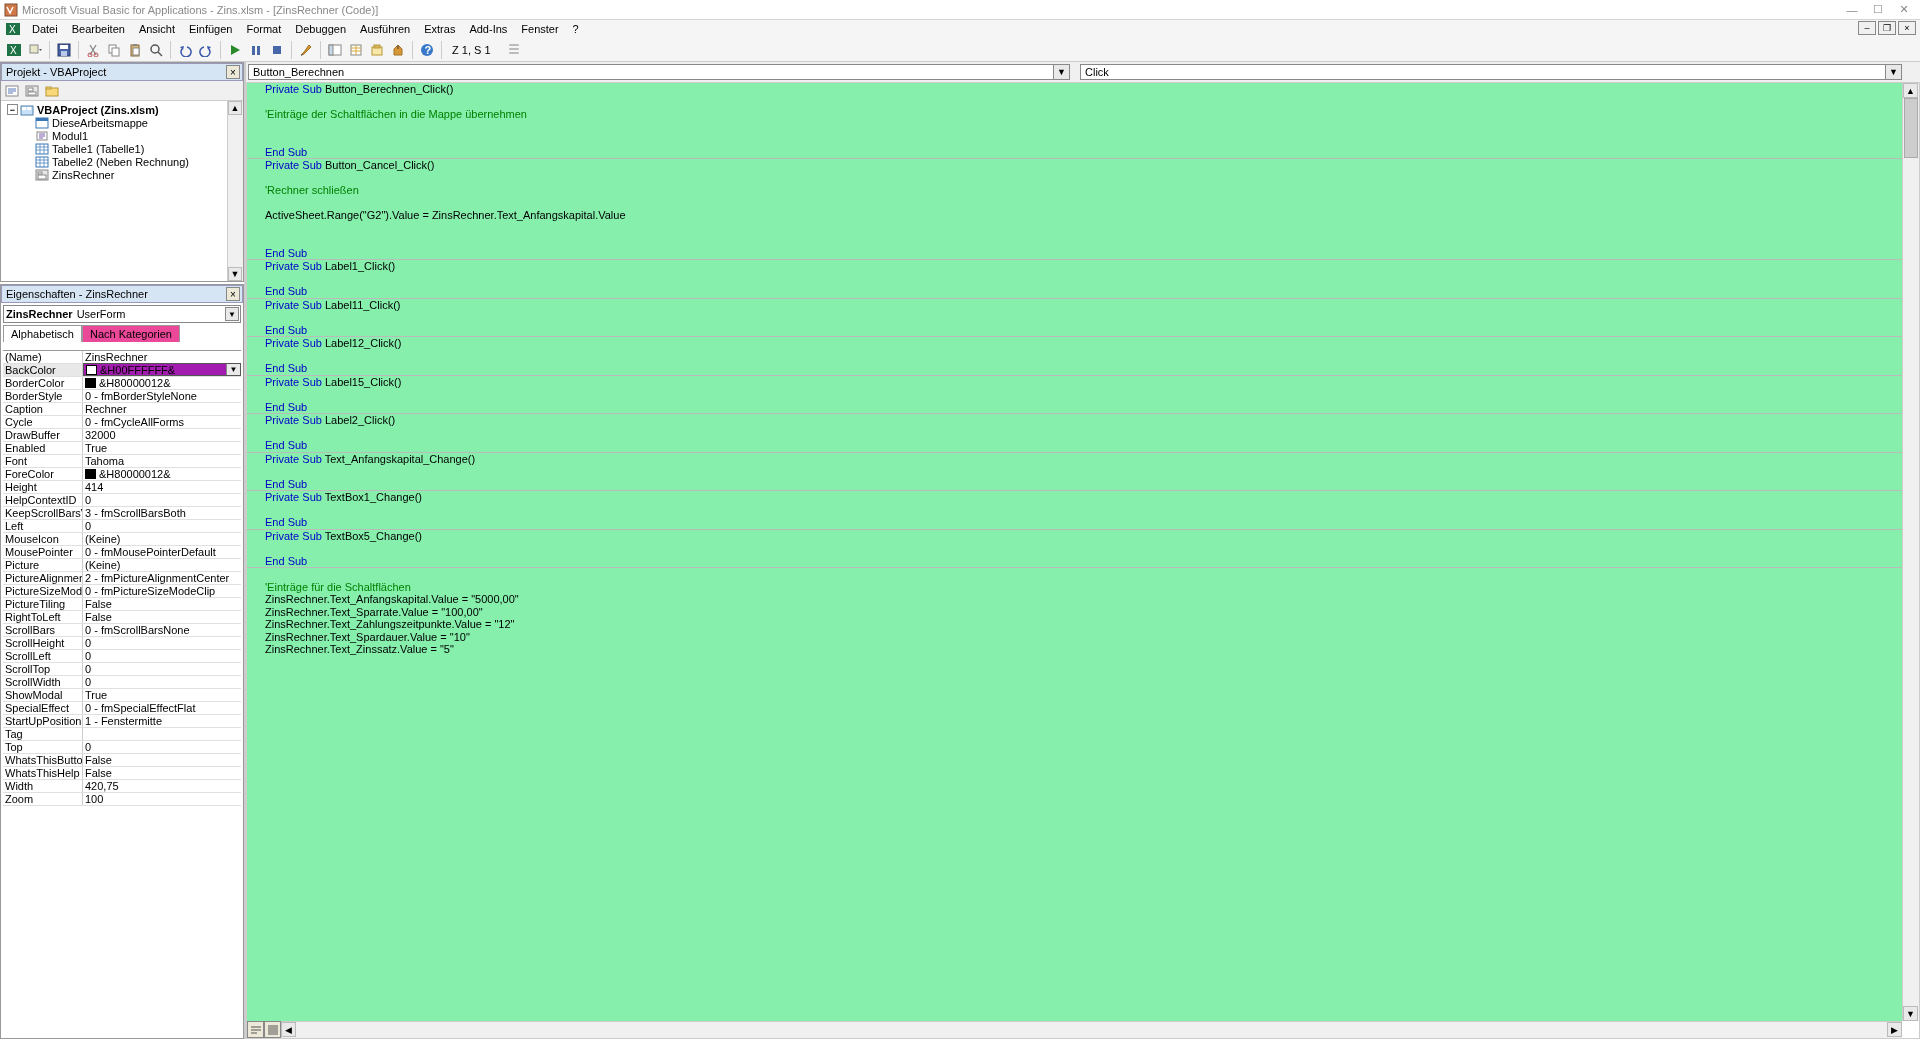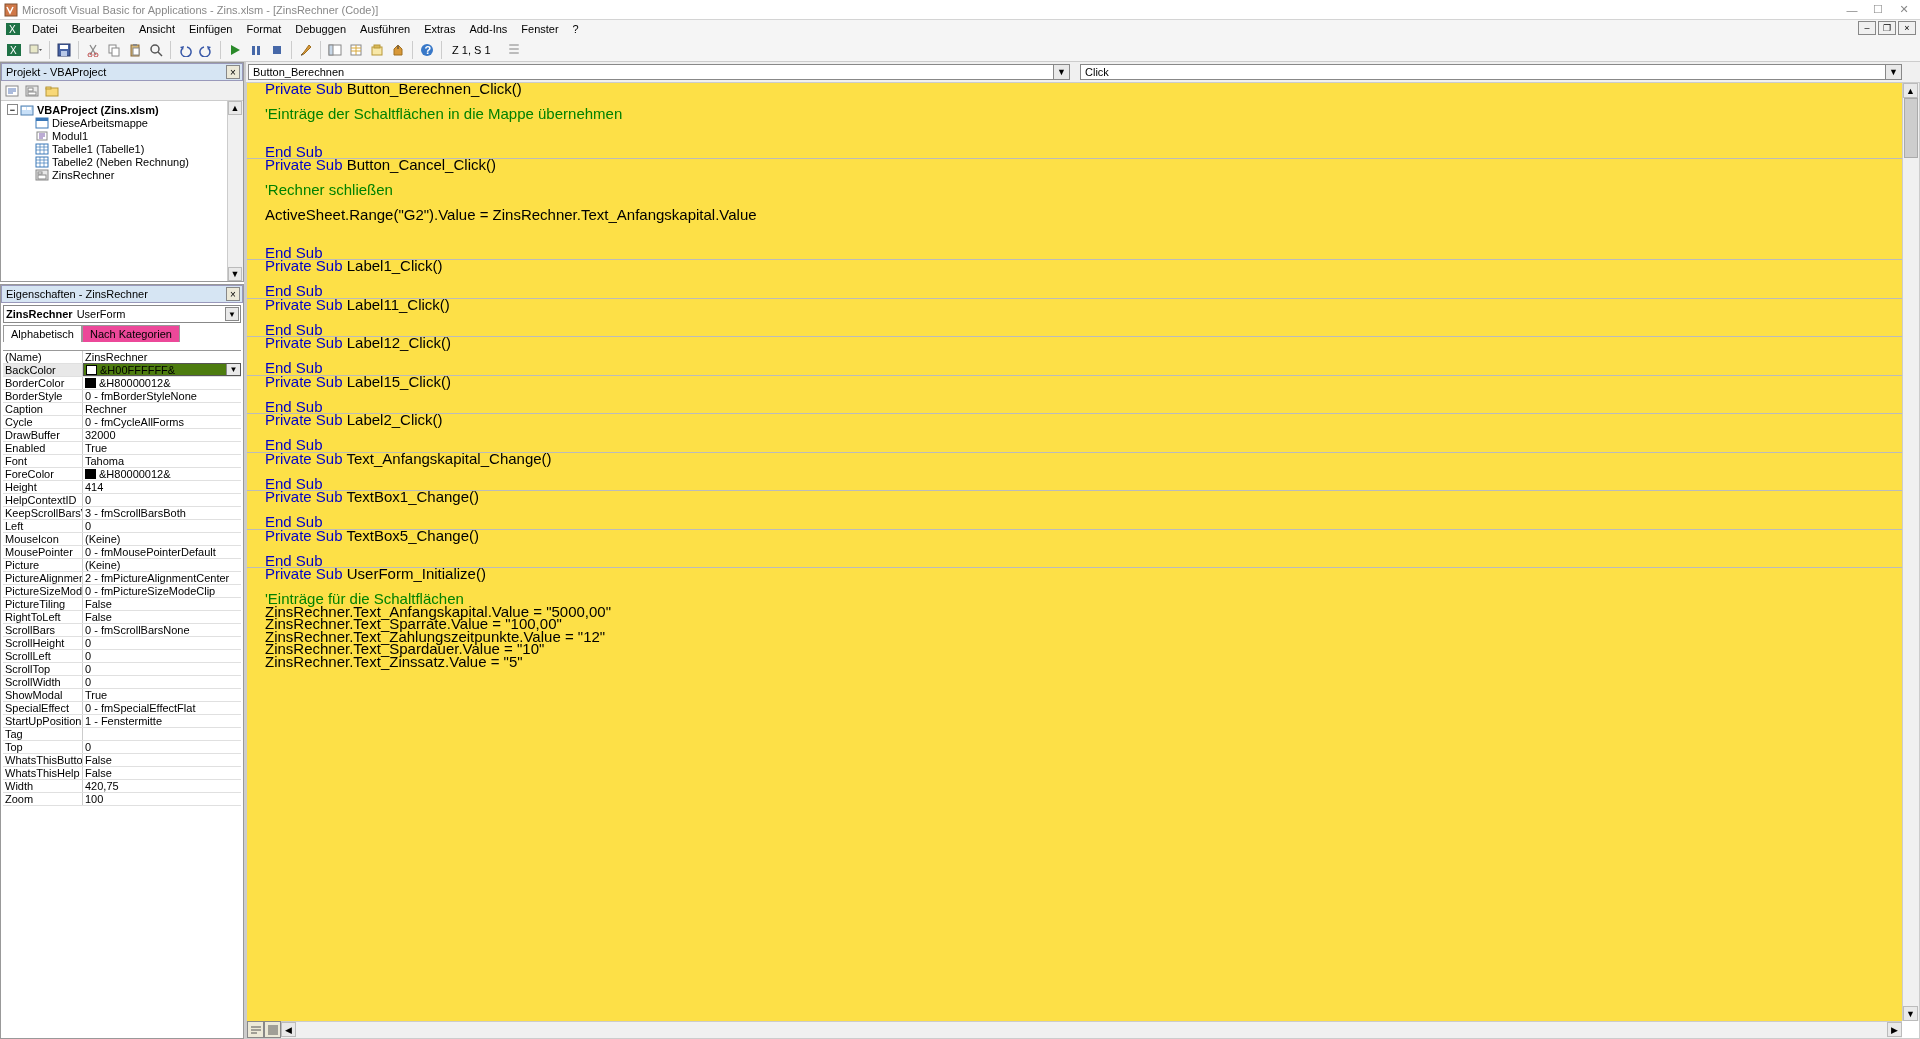--- a/index.html
+++ b/index.html
@@ -54,31 +54,31 @@
 .props-combo .bold { font-weight: bold; margin-right: 4px; }
 .props-combo .dd { position: absolute; right: 1px; top: 1px; width: 14px; height: 14px; background: #e9e9e9; border: 1px solid #888; display:flex;align-items:center;justify-content:center;font-size:8px;}
 .props-tabs { display: flex; margin: 0 2px; }
 .props-tab { padding: 2px 7px; border: 1px solid #999; border-bottom: none; background: #fff; font-size: 11px; cursor:pointer;}
 .props-tab.inactive { background: #ec4899; }
 .props-grid { flex: 1; overflow-y: auto; border-top: 1px solid #999; margin: 8px 2px 2px 2px; }
 .prop-row { display: flex; height: 13px; border-bottom: 1px solid #e0e0e0;}
 .prop-name { width: 80px; padding-left: 2px; border-right: 1px solid #ccc; overflow:hidden; white-space:nowrap;}
 .prop-val { flex: 1; padding-left: 2px; display: flex; align-items: center; overflow:hidden; white-space:nowrap; position:relative;}
 .prop-row.sel .prop-name { background: #e8e8e8;}
-.prop-row.sel .prop-val { background: #4d7c0f; border: 1px solid #555; height:13px; margin:-1px 0;}
+.prop-row.sel .prop-val { background: #a21caf; border: 1px solid #555; height:13px; margin:-1px 0;}
 .prop-row.sel .dd { position:absolute; right:0; width:14px; height:12px; background:#e9e9e9; border-left:1px solid #888; display:flex;align-items:center;justify-content:center;font-size:8px;}
 .color-sw { width: 11px; height: 10px; border: 1px solid #000; margin-right: 3px; }
 
 
 .code-combos { height: 20px; display: flex; padding: 2px 18px 2px 2px; gap: 10px; background:#f0f0f0;}
 .code-combo { flex: 1; border: 1px solid #888; background: #fff; display: flex; align-items: center; padding: 0 4px; position: relative; font-size:11px;}
 .code-combo .dd { position: absolute; right: 0; width: 16px; height: 100%; background: #e9e9e9; border-left: 1px solid #888; display:flex;align-items:center;justify-content:center;font-size:9px;}
 
 .code-wrap { flex: 1; position: relative; border: 1px solid #ccc; margin: 0 0 0 0;}
-.code-area { position: absolute; inset: 0 17px 17px 0; overflow: hidden; font-family: Consolas, 'Courier New', monospace; font-size: 15px; line-height: 12.5px; background: #fde047;}
+.code-area { position: absolute; inset: 0 17px 17px 0; overflow: hidden; font-family: Consolas, 'Courier New', monospace; font-size: 11px; line-height: 12.5px; background: #86efac;}
 .code-line { white-space: pre; padding-left: 18px; height: 12.5px;}
 .hr-line { border-top: 1px solid #bbb; margin: 0;}
 .kw { color: #0000c8; }
 .cm { color: #008000; }
 .vscroll { position: absolute; right: 0; top: 0; bottom: 17px; width: 17px; background: #f0f0f0; border-left: 1px solid #ccc; display:flex; flex-direction:column;}
 .hscroll { position: absolute; left: 0; right: 17px; bottom: 0; height: 17px; background: #f0f0f0; border-top: 1px solid #ccc; display:flex;}
 .sc-arr { width:15px; height:15px; background:#e9e9e9; border:1px solid #bbb; display:flex;align-items:center;justify-content:center;font-size:9px;}
 .sc-track { flex:1; position:relative;}
 .sc-thumb-v { position:absolute; left:1px; right:1px; top:0; height:60px; background:#cdcdcd; border:1px solid #aaa;}
 .view-btns { position:absolute; left:0; bottom:0; height:17px; display:flex; z-index:2;}
@@ -642,21 +642,20 @@
           <div class="code-line"><span class="kw">End Sub</span></div>
           <div class="hr-line"></div>
           <div class="code-line"><span class="kw">Private Sub </span>TextBox1_Change()</div>
           <div class="code-line">&nbsp;</div>
           <div class="code-line"><span class="kw">End Sub</span></div>
           <div class="hr-line"></div>
           <div class="code-line"><span class="kw">Private Sub </span>TextBox5_Change()</div>
           <div class="code-line">&nbsp;</div>
           <div class="code-line"><span class="kw">End Sub</span></div>
           <div class="hr-line"></div>
-          <div class="code-line"><span class="kw">Private Sub </span>UserForm_Initialize()</div>
           <div class="code-line">&nbsp;</div>
           <div class="code-line"><span class="cm">'Einträge für die Schaltflächen</span></div>
           <div class="code-line">ZinsRechner.Text_Anfangskapital.Value = "5000,00"</div>
           <div class="code-line">ZinsRechner.Text_Sparrate.Value = "100,00"</div>
           <div class="code-line">ZinsRechner.Text_Zahlungszeitpunkte.Value = "12"</div>
           <div class="code-line">ZinsRechner.Text_Spardauer.Value = "10"</div>
           <div class="code-line">ZinsRechner.Text_Zinssatz.Value = "5"</div>
         </div>
       <div class="vscroll">
         <div class="sc-arr">▲</div>

